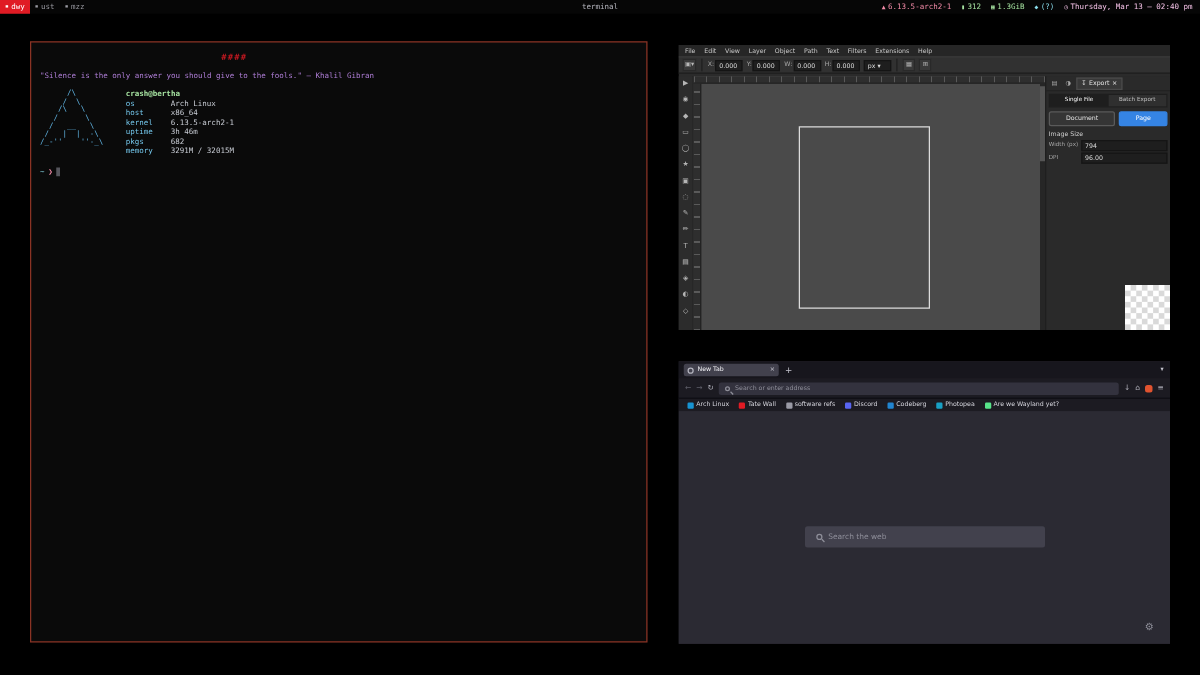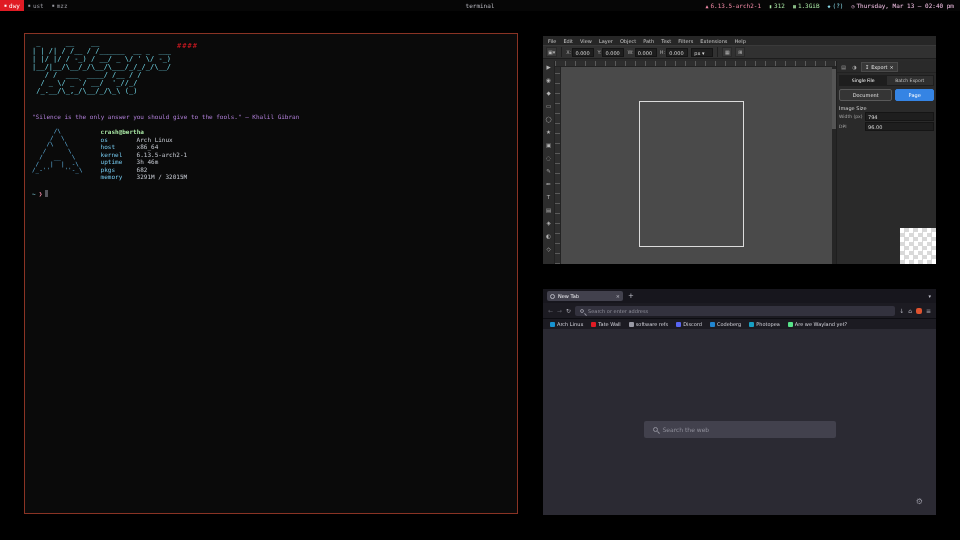--- a/index.html
+++ b/index.html
@@ -167,27 +167,20 @@
     </span>
     <span class="sitem c-rose">
       <span class="s-ico">◷</span>
       <span>Thursday, Mar 13 — 02:40 pm</span>
     </span>
   </div>
 </div>
 
 <div class="terminal">
   <div class="term-inner">
-    <pre class="art"> _      __    __
-| | /| / /__ / /______  __ _  ___
-| |/ |/ / -_) / __/ _ \/ ' \/ -_)
-|__/|__/\__/_/\__/\___/_/_/_/\__/
-   / /  ___  ____/ /__ / /
-  / _ \/ _ `/ __/  '_//_/
- /_.__/\_,_/\__/_/\_\ (_)</pre>
     <span class="art-accent">####</span>
     <div class="quote">"Silence is the only answer you should give to the fools."  — Khalil Gibran</div>
     <div class="fetch">
       <pre class="logo">      /\
      /  \
     /\   \
    /      \
   /   __   \
  /   |  |  -\
 /_-''    ''-_\</pre>

